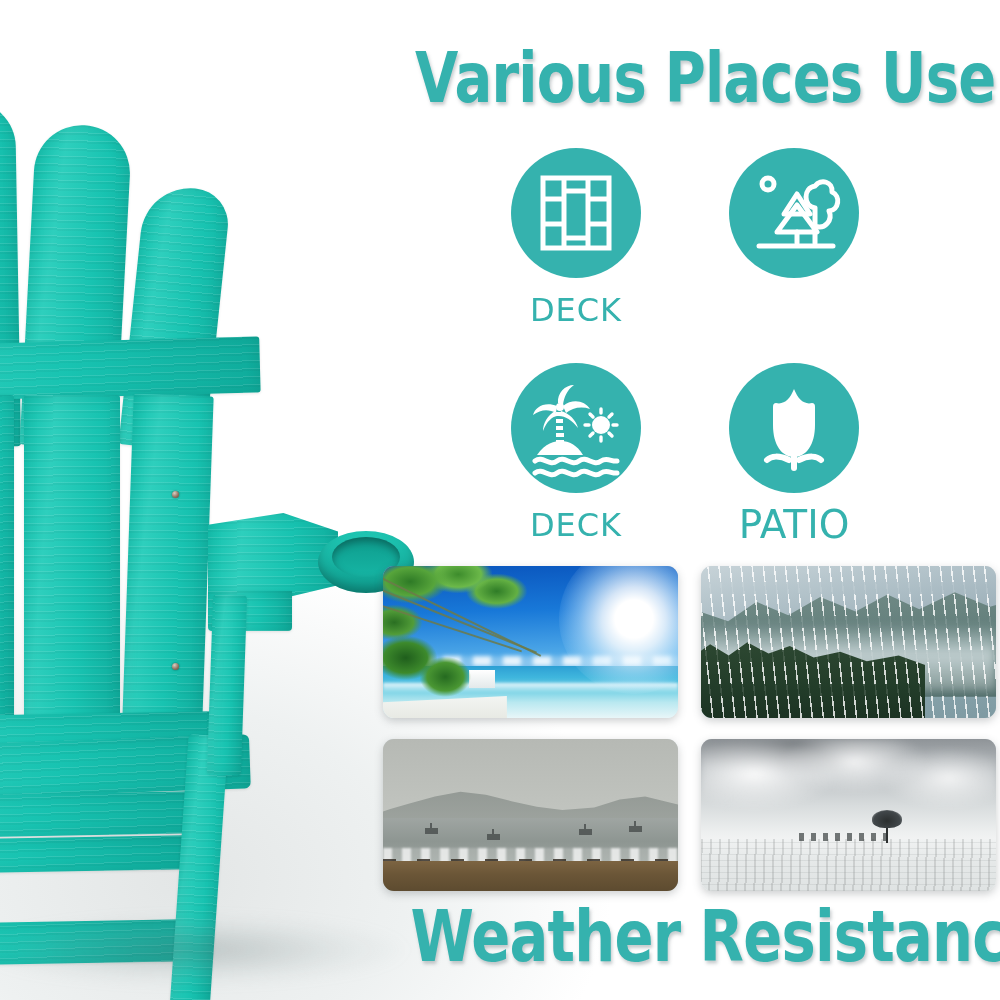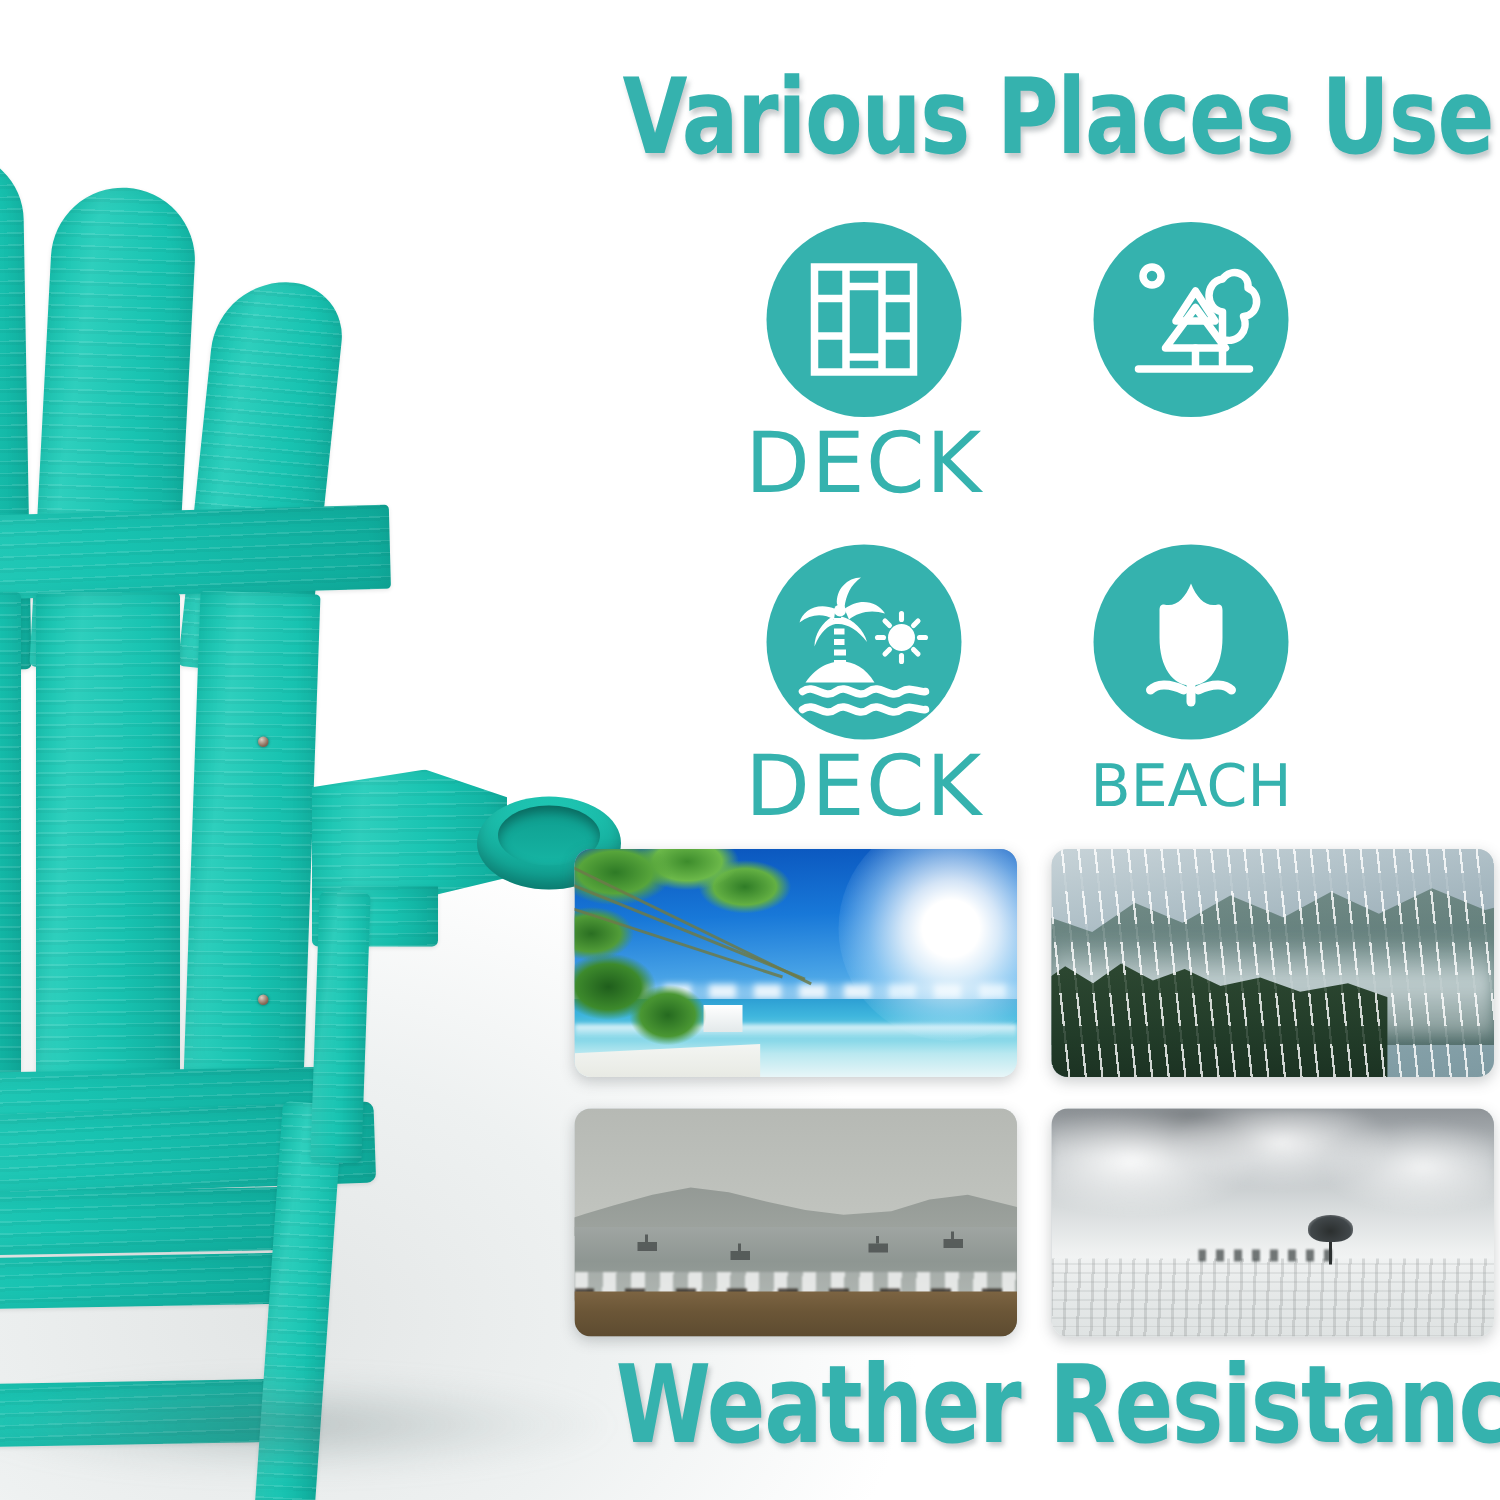--- a/index.html
+++ b/index.html
@@ -76,21 +76,21 @@
     width:130px;height:130px;border-radius:50%;
     background:#35b2ae;
     margin:0 auto;
     position:relative;
     display:block;
   }
   .icon-circle svg{position:absolute;left:0;top:0;}
   .icon-label{
     margin-top:10px;
     color:#35b2ae;
-    font-size:56px;
+    font-size:32px;
     font-weight:400;
     letter-spacing:1px;
     font-family:"DejaVu Sans","Liberation Sans",sans-serif;
     line-height:44px;
     white-space:nowrap;
   }
   .icon-label.wide{font-size:39px;letter-spacing:0px;}
 
   
   #photo-grid{
@@ -382,21 +382,21 @@
                      C44 82 53 94 65 94 C77 94 86 82 86 62 L86 44
                      C86 41 85 40 83 40 C75 42 69 36 65 26 Z"></path>
             <rect x="62" y="88" width="6" height="20" rx="3"></rect>
           </g>
           <g fill="none" stroke="#ffffff" stroke-width="6" stroke-linecap="round">
             <path d="M60 97 C50 92 42 93 38 97"></path>
             <path d="M70 97 C80 92 88 93 92 97"></path>
           </g>
         </svg>
       </div>
-      <div class="icon-label wide">BEACH</div>
+      <div class="icon-label wide">PATIO</div>
     </div>
   </div>
 
   <div id="photo-grid">
 
     <div class="photo" style="left:0;top:0;">
       <div class="layer sky-beach"></div>
       <div class="cloudline"></div>
       <div class="sea-beach"></div>
       <div class="surf"></div>

